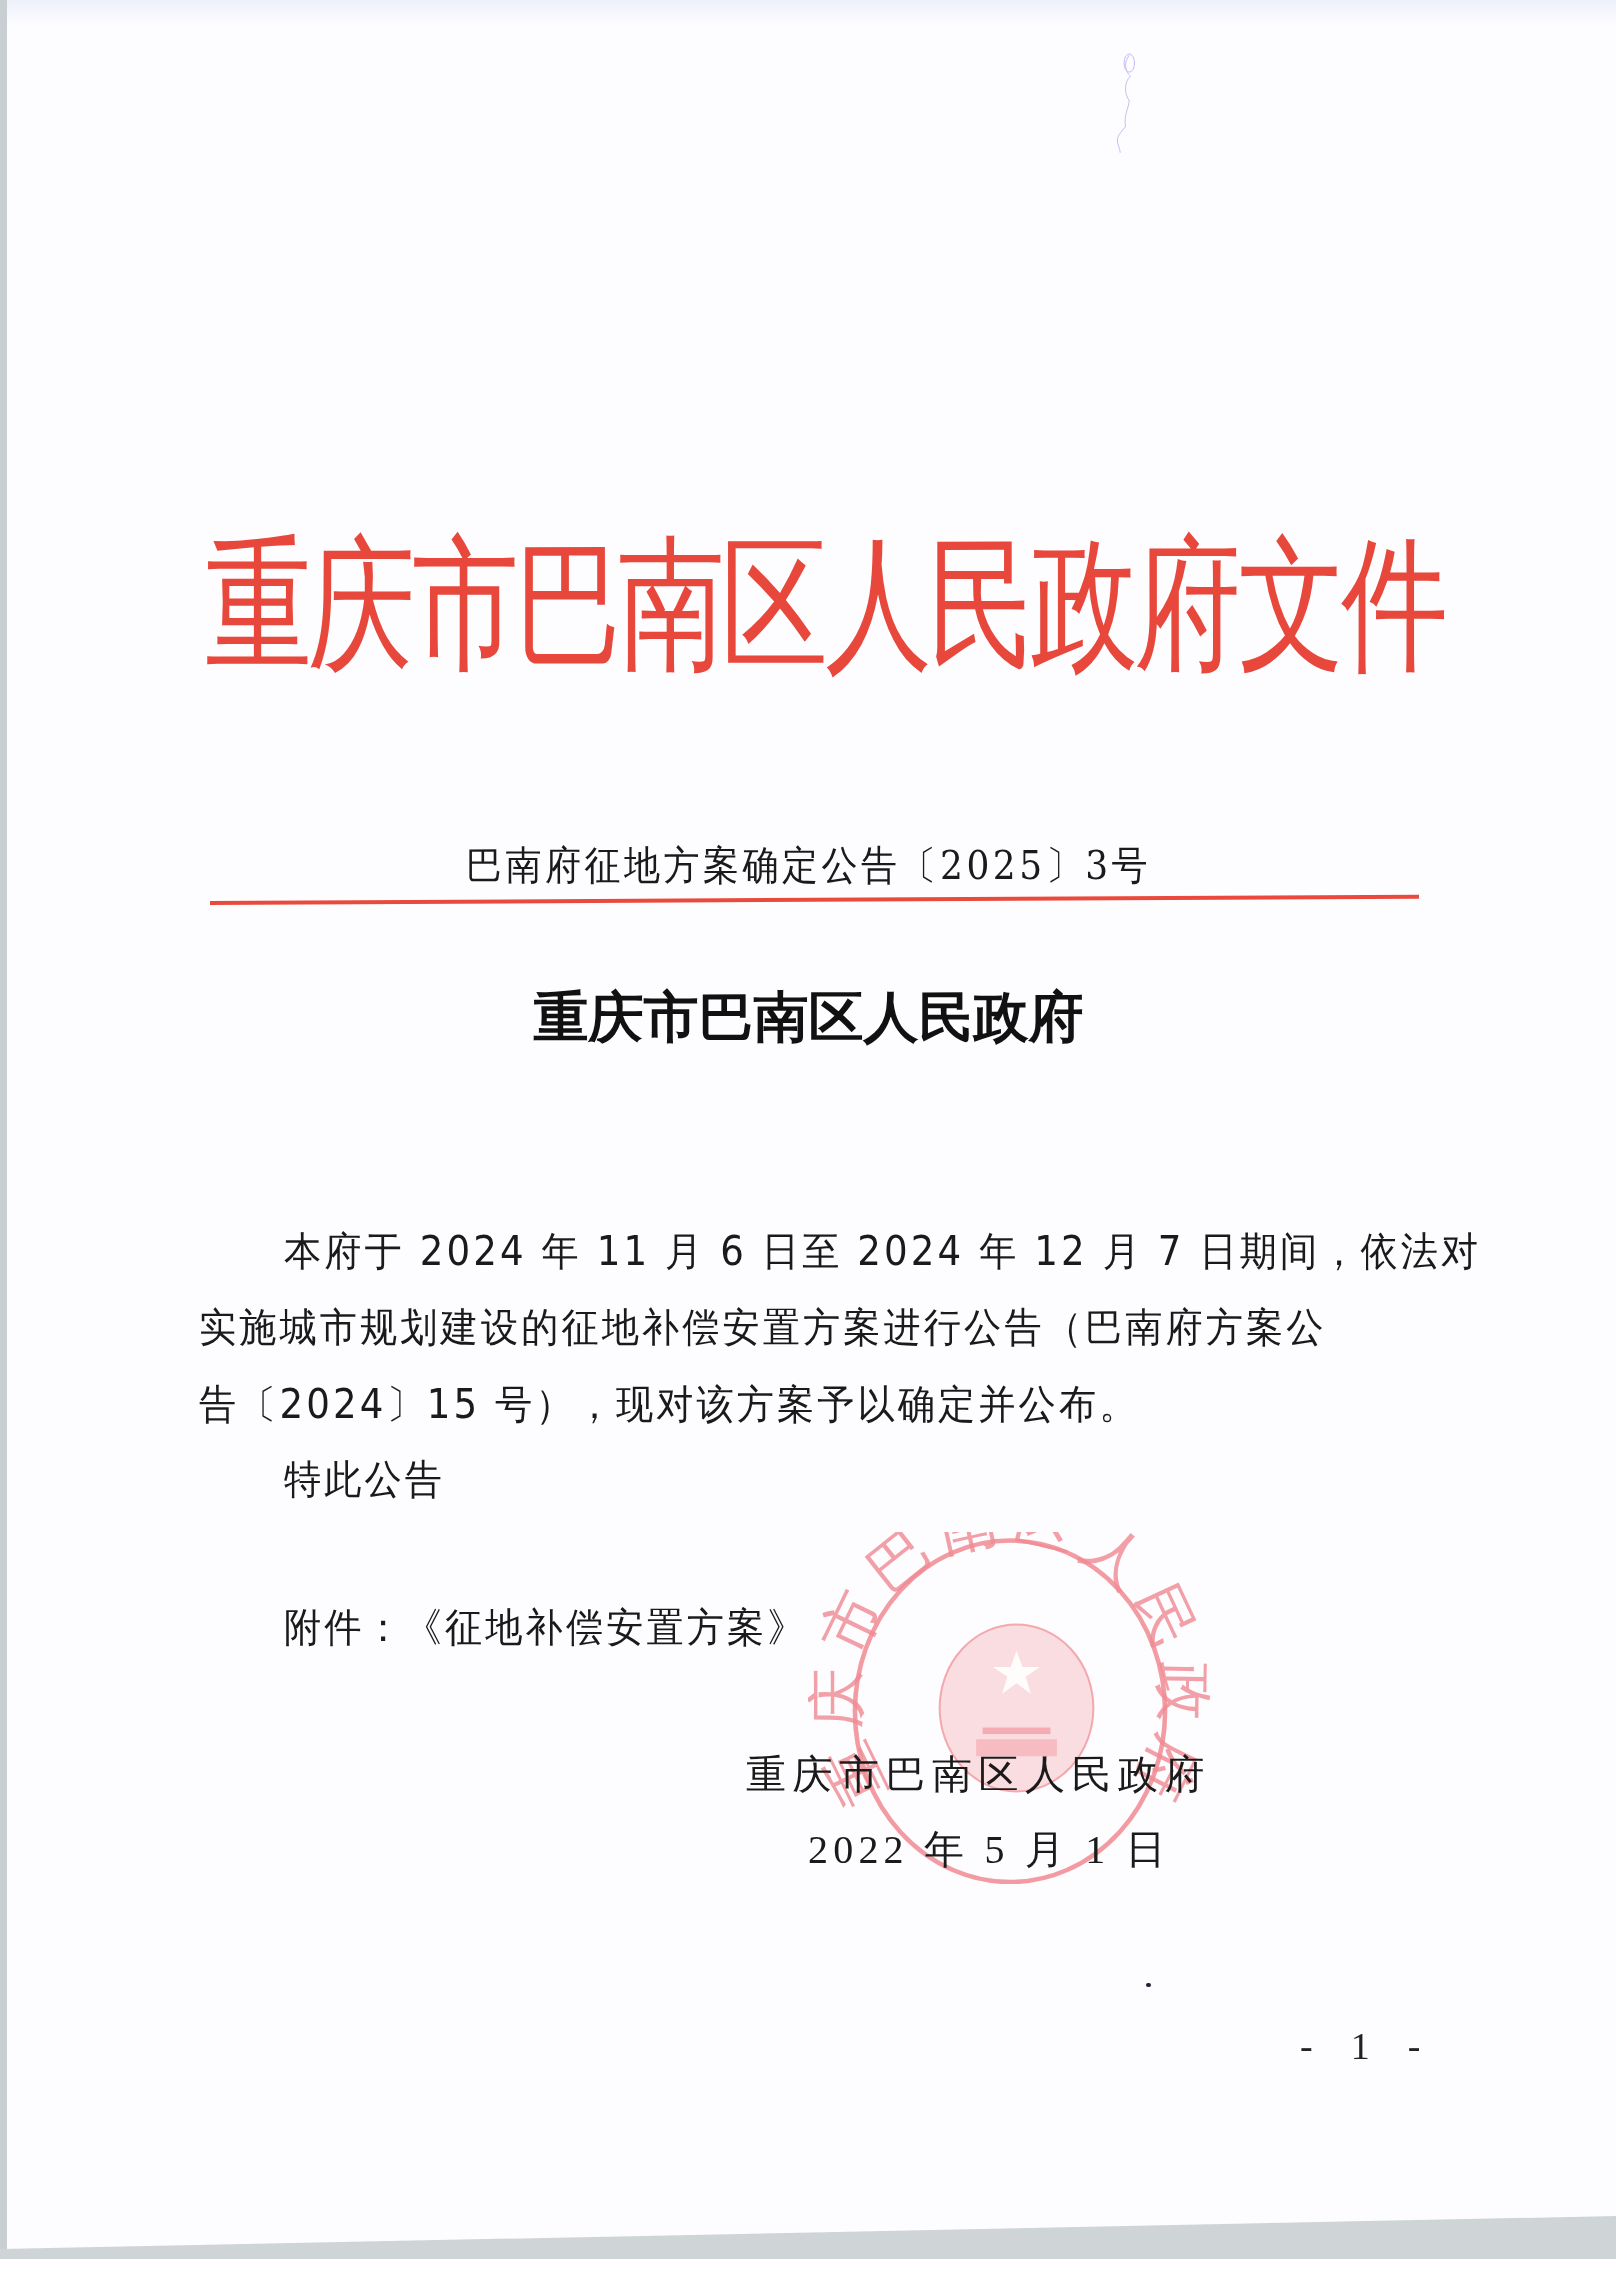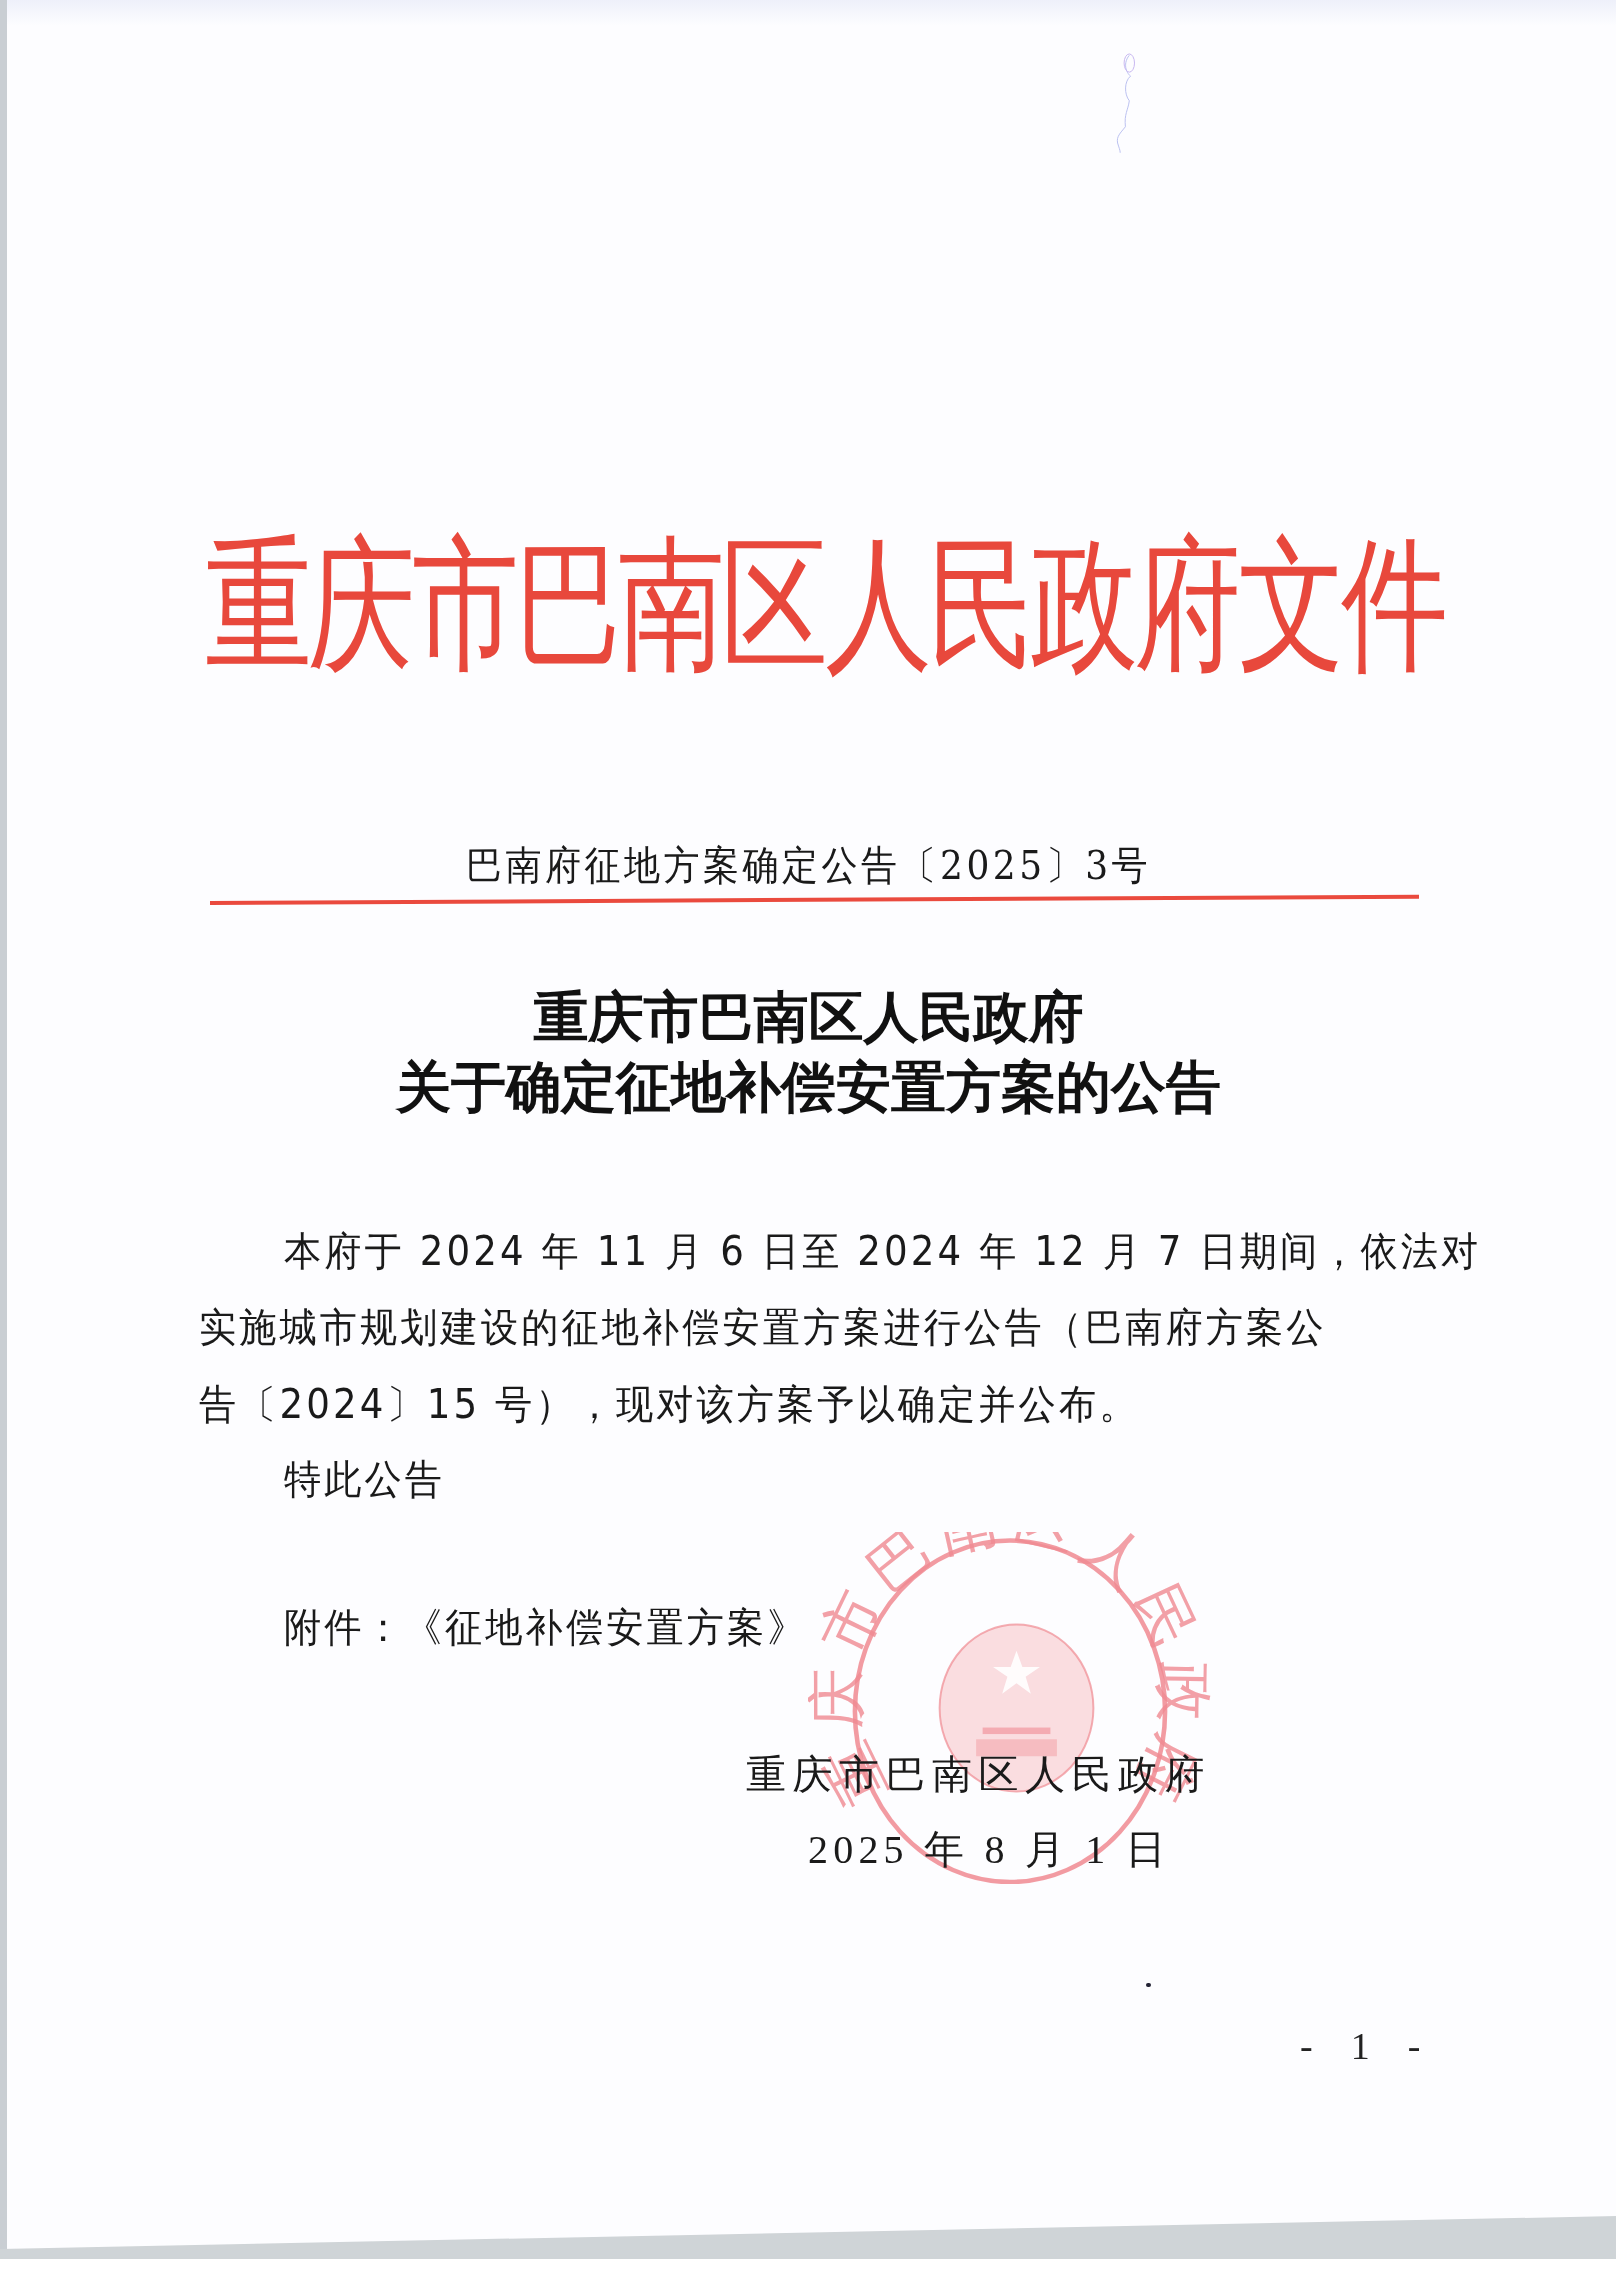--- a/index.html
+++ b/index.html
@@ -52,21 +52,20 @@
     <span>政</span>
     <span>府</span>
     <span>文</span>
     <span>件</span>
   </div>
 
   <div class="doc-number">巴南府征地方案确定公告〔2025〕3号</div>
   <div class="red-rule"></div>
 
   <div class="title l1">重庆市巴南区人民政府</div>
-  <div class="title l2">关于确定征地补偿安置方案的公告</div>
 
   <div class="body-line" style="top:1224px; left:284px;">本府于 2024 年 11 月 6 日至 2024 年 12 月 7 日期间，依法对</div>
   <div class="body-line" style="top:1300px;">实施城市规划建设的征地补偿安置方案进行公告（巴南府方案公</div>
   <div class="body-line" style="top:1377px;">告〔2024〕15 号），现对该方案予以确定并公布。</div>
   <div class="body-line" style="top:1452px; left:284px;">特此公告</div>
   <div class="body-line" style="top:1600px; left:284px;">附件：《征地补偿安置方案》</div>
 
   <svg class="seal" viewBox="0 0 620 540">
     <defs>
       <path id="sealArc" d="M 150 420 A 235 235 0 1 1 470 420"></path>
@@ -76,18 +75,18 @@
       <textPath href="#sealArc" startOffset="3%">重庆市巴南区人民政府</textPath>
     </text>
     <ellipse cx="320" cy="270" rx="118" ry="128" fill="#f8c2c6" opacity="0.55"></ellipse>
     <ellipse cx="320" cy="270" rx="118" ry="128" fill="none" stroke="#f08a92" stroke-width="3" opacity="0.7"></ellipse>
     <polygon points="320,182 329,207 356,207 334,222 342,248 320,232 298,248 306,222 284,207 311,207" fill="#ffffff" opacity="0.9"></polygon>
     <rect x="268" y="300" width="104" height="10" fill="#f08a92" opacity="0.6"></rect>
     <rect x="258" y="318" width="124" height="26" fill="#f4a6ac" opacity="0.6"></rect>
   </svg>
 
   <div class="sig" style="left:746px; top:1747px;">重庆市巴南区人民政府</div>
-  <div class="sig" style="left:808px; top:1822px; font-family:'Liberation Serif',serif; letter-spacing:5.2px;">2025 年 8 月 1 日</div>
+  <div class="sig" style="left:808px; top:1822px; font-family:'Liberation Serif',serif; letter-spacing:5.2px;">2022 年 5 月 1 日</div>
 
   <div class="dot"></div>
   <div class="page-num">- 1 -</div>
 </div>
 
 
 </body></html>

